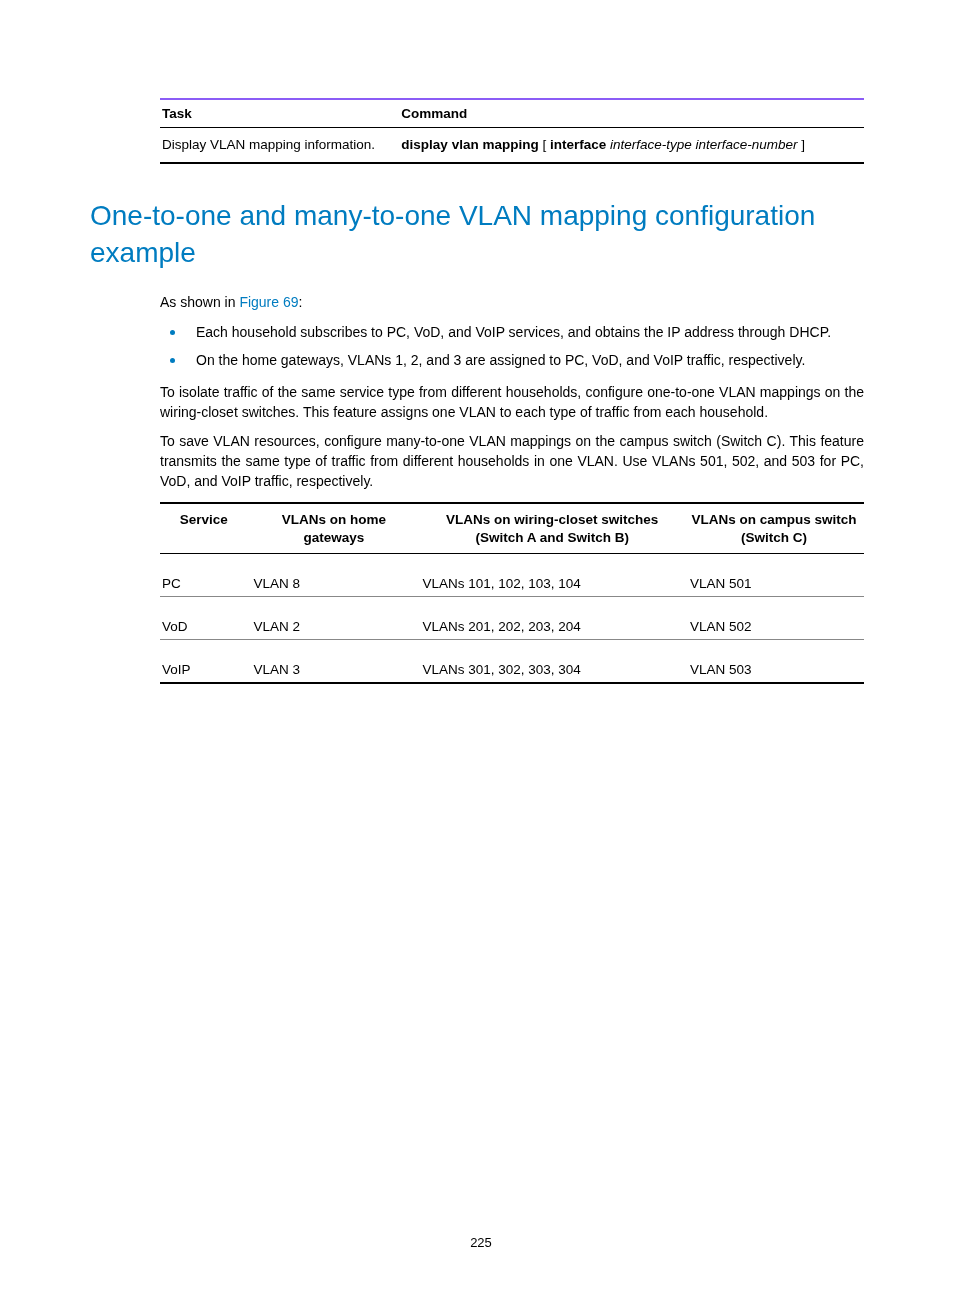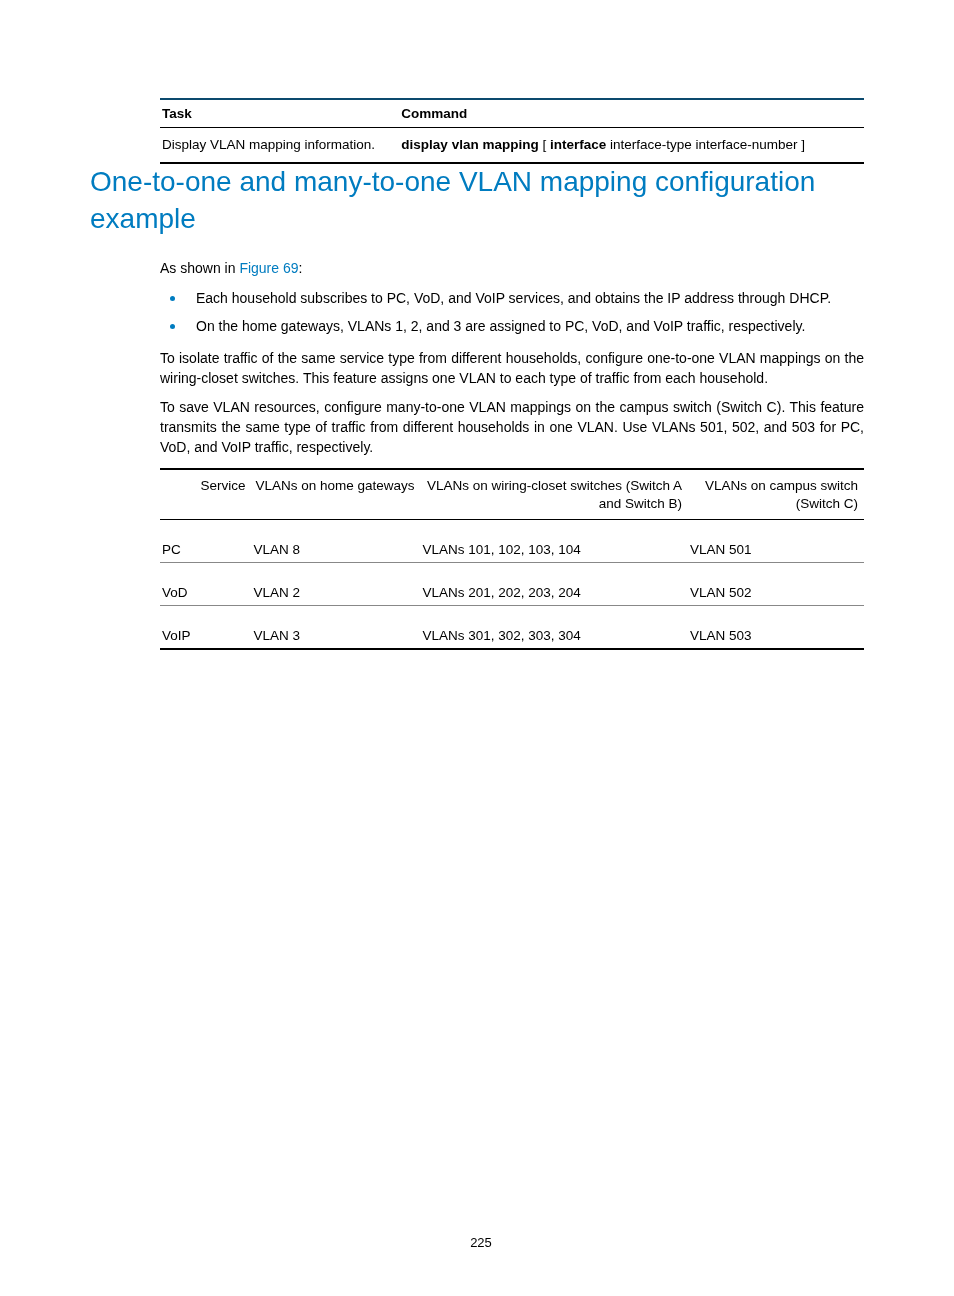--- a/index.html
+++ b/index.html
@@ -18,38 +18,39 @@
     padding: 98px 90px 40px 90px;
     box-sizing: border-box;
   }
   .content-indent {
     margin-left: 70px;
   }
   
   .task-table {
     border-collapse: collapse;
     width: 100%;
-    border-top: 2px solid #0c4a6e;
+    border-top: 2px solid #8b5cf6;
     border-bottom: 2px solid #000;
+    margin-bottom: 34px;
   }
   .task-table th {
     text-align: left;
     font-weight: bold;
     font-size: 13.5px;
     padding: 6px 6px 6px 2px;
     border-bottom: 1px solid #000;
   }
   .task-table td {
     font-size: 13.5px;
     padding: 8px 6px 8px 2px;
     vertical-align: middle;
     line-height: 1.35;
   }
   .cmd-bold { font-weight: bold; }
-  .cmd-italic { }
+  .cmd-italic { font-style: italic; }
 
   h1.main {
     font-family: Arial, Helvetica, sans-serif;
     font-weight: 300;
     color: #007cc0;
     font-size: 33px;
     margin: 0 0 16px 0;
   }
   h2.sub {
     font-family: Arial, Helvetica, sans-serif;
@@ -101,22 +102,22 @@
     margin: 16px 0 8px 0;
   }
   .vlan-table {
     border-collapse: collapse;
     width: 100%;
     border-top: 2px solid #000;
     border-bottom: 2px solid #000;
     font-size: 13.5px;
   }
   .vlan-table th {
-    text-align: right;
-    font-weight: normal;
+    text-align: center;
+    font-weight: bold;
     padding: 7px 6px 7px 2px;
     border-bottom: 1px solid #000;
     vertical-align: top;
     line-height: 1.3;
   }
   .vlan-table td {
     padding: 22px 6px 5px 2px;
     border-bottom: 1px solid #888;
   }
   .vlan-table tr:last-child td {

